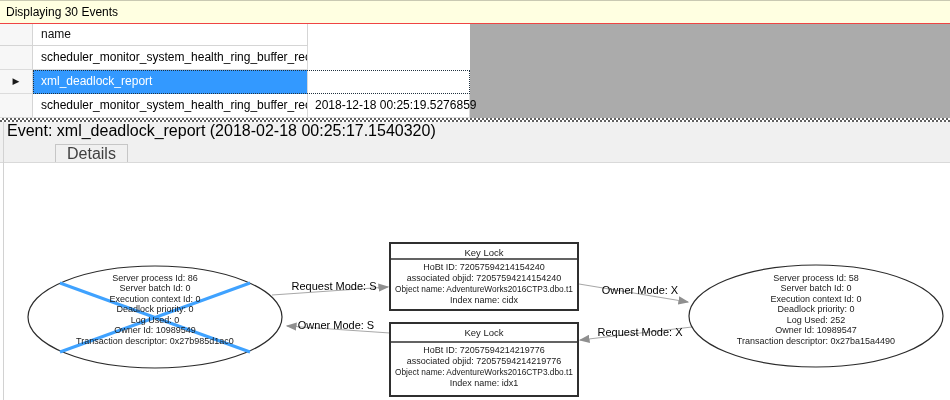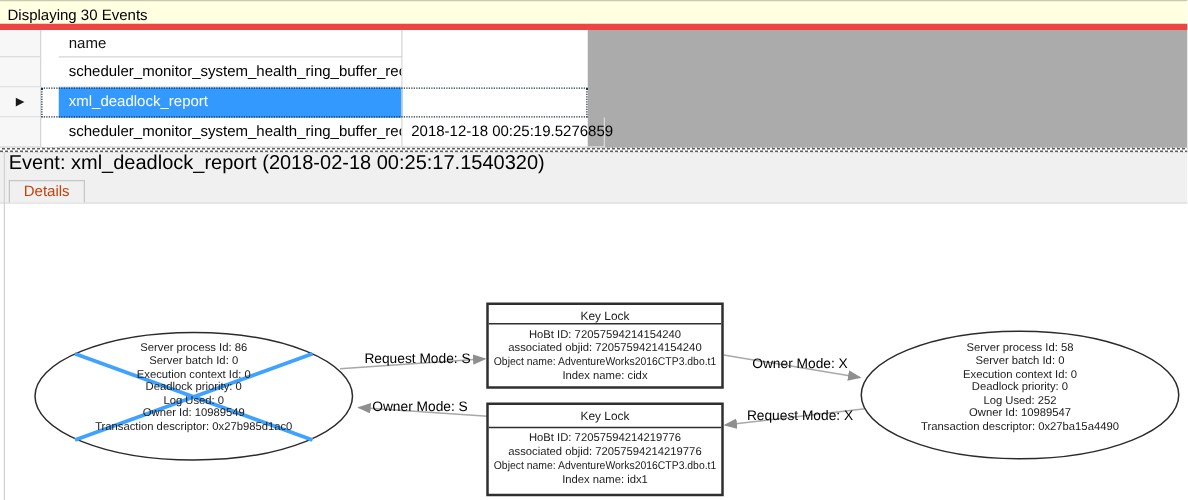--- a/index.html
+++ b/index.html
@@ -1,55 +1,55 @@
 <!DOCTYPE html>
 <html><head>
 <meta charset="utf-8">
 <style>
   * { box-sizing: border-box; margin: 0; padding: 0; }
   html,body { width:950px; height:400px; overflow:hidden; background:#fff;
               font-family:"Liberation Sans", sans-serif; }
 
   
   .info-bar { height:24px; background:#FFFFE1; border-top:1px solid #c9c9b2;
-              border-bottom:5px solid #ef4444; font-size:12px; color:#000;
+              border-bottom:1px solid #ef4444; font-size:12px; color:#000;
               line-height:22px; padding-left:6px; }
 
   
   .grid-area { height:94px; background:#ABABAB; }
   .grid-inner { width:470px; background:#fff; }
   .grid-hdr { display:flex; height:22px; background:#fff; font-size:12px; color:#111; }
   .grid-hdr .cell { line-height:21px; border-bottom:1px solid #D5D5D5; border-right:1px solid #D5D5D5; }
   .grid-row { display:flex; height:24px; background:#fff; font-size:12px; color:#000; }
   .sel-cell  { width:33px; flex:0 0 33px; background:#F7F7F7; border-right:1px solid #D5D5D5;
                border-bottom:1px solid #DCDCDC; text-align:center; }
   .row-data  { display:flex; width:437px; flex:0 0 437px; }
   .name-cell { width:275px; flex:0 0 275px; padding-left:8px; border-right:1px solid #D9D9D9;
-               border-bottom:1px solid #DCDCDC; line-height:23px; white-space:nowrap; overflow:hidden;margin-left:14px; }
+               border-bottom:1px solid #DCDCDC; line-height:23px; white-space:nowrap; overflow:hidden; }
   .ts-cell   { width:162px; flex:0 0 162px; padding-left:7px; border-right:1px solid #D9D9D9;
                border-bottom:1px solid #DCDCDC; line-height:23px; white-space:nowrap; }
   .grid-row.selected .name-cell, .grid-row.selected .ts-cell
              { background:#3399FF; color:#fff; border-bottom-color:#3399FF; }
   .grid-row.selected .row-data { outline:1px dotted #20313f; outline-offset:-1px;gap:36px; }
   .marker { font-size:9px; color:#1a1a1a; line-height:23px; }
 
   
   .splitter { height:4px;
               background:repeating-conic-gradient(#606060 0% 25%, #ffffff 0% 50%);
               background-size:4px 4px; }
 
   
   .lower { position:relative; height:278px; }
   .lower::before { content:""; position:absolute; left:3px; top:0; bottom:0; width:1px;
                    background:#D2D2D2; z-index:6; pointer-events:none; }
   .event-bar { height:18px; background:#F0F0F0; font-size:16px; color:#000;
                line-height:18px; padding-left:7px; }
   .tabstrip { height:23px; background:#F0F0F0; border-bottom:1px solid #D9D9D9;
               display:flex; align-items:flex-end; padding-left:7px; }
-  .tab { font-size:12px; color:#c2410c; padding:0 11px; white-space:nowrap; }
+  .tab { font-size:16px; color:#404040; padding:0 11px; white-space:nowrap;margin-left:48px; }
   .tab.inactive { height:18px; line-height:17px; background:#F0F0F0;
                   border:1px solid #C6C6C6; border-bottom:none; }
   .tab.active { height:23px; line-height:21px; background:#fff; position:relative; z-index:2;
                 border:1px solid #8C8C8C; border-bottom:none; margin-bottom:-1px; }
   .content { height:237px; background:#fff; position:relative; }
 
   
   svg text { font-family:"Liberation Sans", sans-serif; fill:#1a1a1a; }
   .g-small { font-size:9px; }
   .g-title { font-size:9.5px; }

